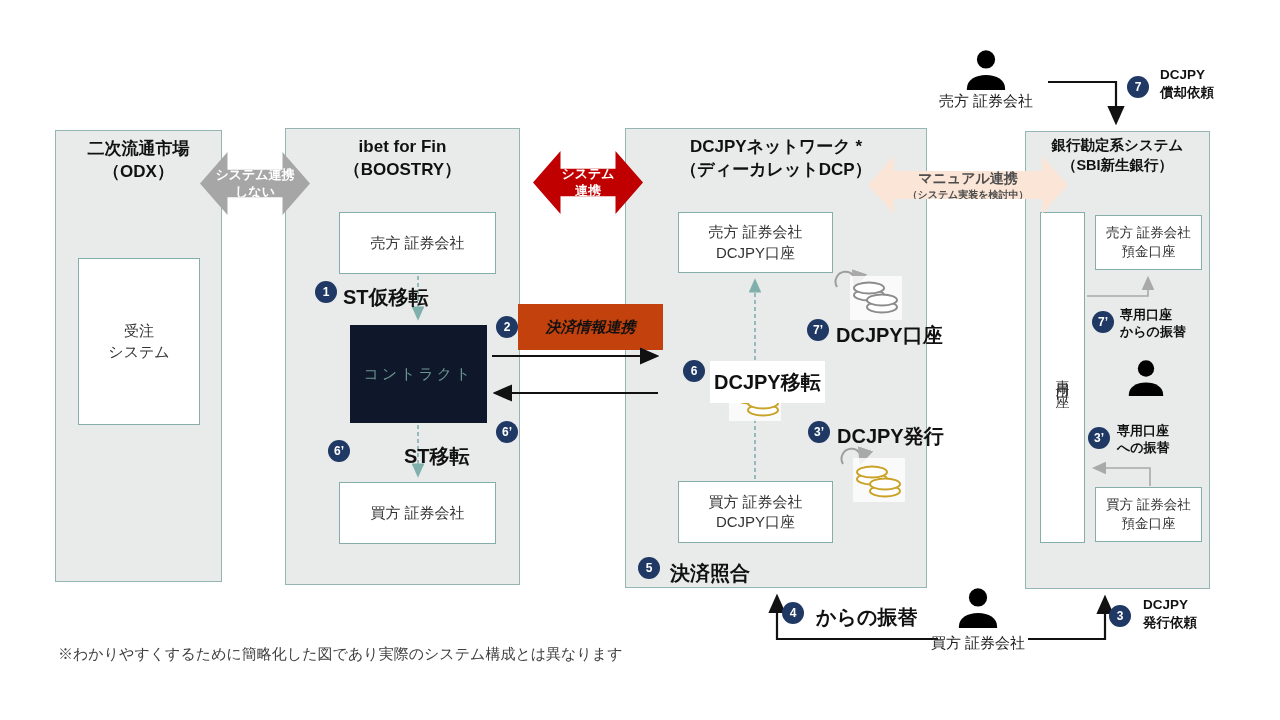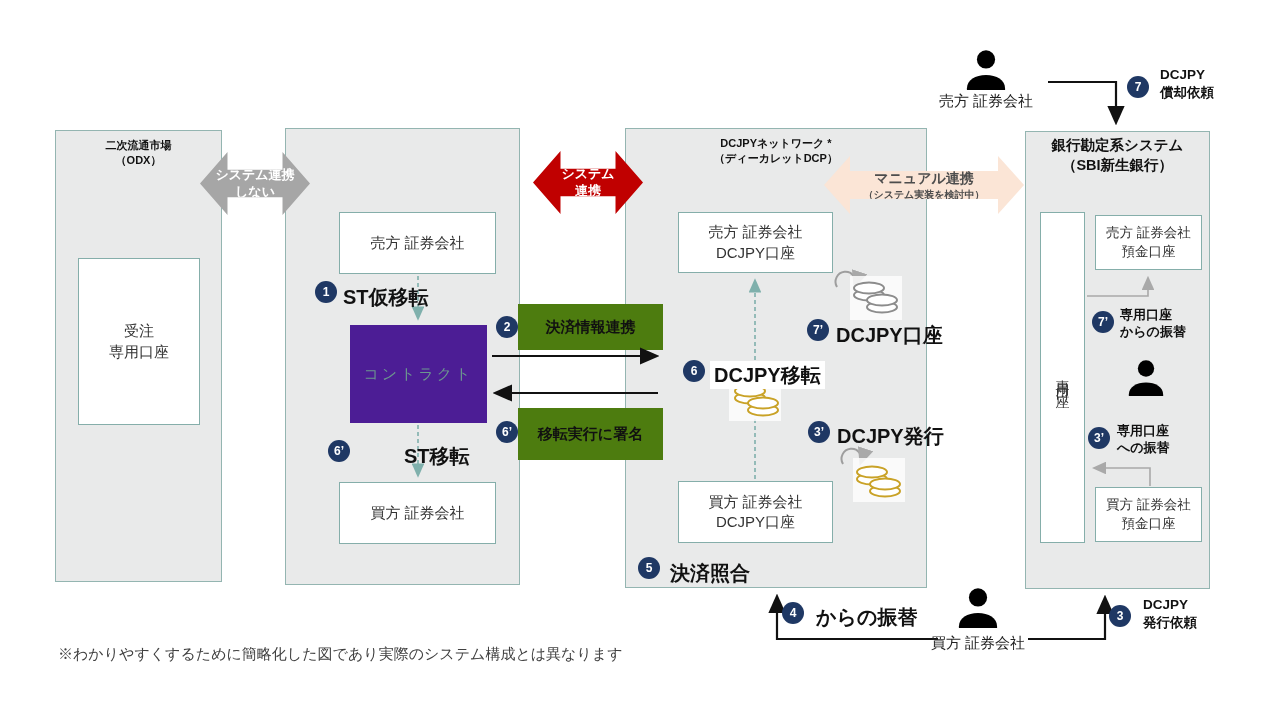--- a/index.html
+++ b/index.html
@@ -1,33 +1,33 @@
 <!DOCTYPE html>
 <html><head>
 <meta charset="utf-8">
 <style>
   html,body{margin:0;padding:0;background:#fff;}
   .canvas{position:relative;width:1280px;height:720px;background:#ffffff;overflow:hidden;
           font-family:"Liberation Sans",sans-serif;color:#1a1a1a;}
   .panel{position:absolute;background:#e9eaea;border:1.5px solid #94b5b1;box-sizing:border-box;}
-  .panel-title{position:absolute;font-weight:bold;font-size:11px;line-height:1.35;text-align:center;
+  .panel-title{position:absolute;font-weight:bold;font-size:17px;line-height:1.35;text-align:center;
                white-space:pre-line;color:#111;}
   .wbox{position:absolute;background:#ffffff;border:1.5px solid #85aeaa;box-sizing:border-box;
         display:flex;align-items:center;justify-content:center;text-align:center;
         white-space:pre-line;font-size:15px;line-height:1.35;color:#333;}
-  .contract{background:#4c1d95;border:none;color:#6b968f;letter-spacing:3px;font-family:Liberation Serif, serif;}
+  .contract{background:#0f172a;border:none;color:#6b968f;letter-spacing:3px;font-family:Liberation Serif, serif;}
   .vert{writing-mode:vertical-rl;text-orientation:upright;letter-spacing:5px;font-size:14px;}
   .banksm{font-size:13.5px;}
   .step{position:absolute;width:22px;height:22px;border-radius:50%;background:#1f3864;color:#fff;
         font-weight:bold;font-size:12px;display:flex;align-items:center;justify-content:center;z-index:6;}
   .slabel{position:absolute;font-weight:bold;font-size:20px;color:#111;white-space:pre-line;
           line-height:1.3;z-index:6;}
-  .slabel.onwhite{background:#fff;padding:1px 4px;}
-  .wlabel{position:absolute;background:#4d7c0f;display:flex;align-items:center;justify-content:center;
-          font-weight:bold;font-size:15px;color:#111;z-index:2;}
+  .slabel.onwhite{background:#fff;padding:8px 4px;}
+  .wlabel{position:absolute;background:#c2410c;display:flex;align-items:center;justify-content:center;
+          font-weight:bold;font-size:15px;color:#111;z-index:2;font-style:italic;}
   .darrow{position:absolute;display:flex;flex-direction:column;align-items:center;justify-content:center;
           text-align:center;font-weight:bold;line-height:1.3;z-index:4;}
   .arr-std{clip-path:polygon(0% 50%,25% 0%,25% 28%,75% 28%,75% 0%,100% 50%,75% 100%,75% 72%,25% 72%,25% 100%);}
   .arr-wide{clip-path:polygon(0% 50%,13% 0%,13% 26%,87% 26%,87% 0%,100% 50%,87% 100%,87% 74%,13% 74%,13% 100%);}
   .gray-arr{background:#a6a6a6;color:#fff;font-size:13px;white-space:pre-line;}
   .red-arr{background:#c00000;color:#fff;font-size:13px;white-space:pre-line;}
   .peach-arr{background:#fbe5d6;color:#4d4d4d;filter:drop-shadow(0 0 1px #b5b5b5);}
   .peach-l1{font-size:14px;}
   .peach-l2{font-size:10px;}
   .overlay{position:absolute;left:0;top:0;z-index:3;}
@@ -40,42 +40,43 @@
 
 <div class="canvas">
 
   <div class="panel" style="left:55px;top:130px;width:167px;height:452px;"></div>
   <div class="panel" style="left:285px;top:128px;width:235px;height:457px;"></div>
   <div class="panel" style="left:625px;top:128px;width:302px;height:460px;"></div>
   <div class="panel" style="left:1025px;top:131px;width:185px;height:458px;"></div>
 
   <div class="panel-title" style="left:55px;top:138px;width:167px;">二次流通市場
 （ODX）</div>
+  <div class="panel-title" style="left:285px;top:136px;width:235px;">ibet for Fin
+（BOOSTRY）</div>
   <div class="panel-title" style="left:625px;top:136px;width:302px;">DCJPYネットワーク *
 （ディーカレットDCP）</div>
   <div class="panel-title" style="left:1025px;top:136px;width:185px;font-size:14.5px;">銀行勘定系システム
 （SBI新生銀行）</div>
 
   <div class="wbox" style="left:78px;top:258px;width:122px;height:167px;">受注
-専用口座</div>
+システム</div>
   <div class="wbox" style="left:339px;top:212px;width:157px;height:62px;">売方 証券会社</div>
   <div class="wbox contract" style="left:350px;top:325px;width:137px;height:98px;">コントラクト</div>
   <div class="wbox" style="left:339px;top:482px;width:157px;height:62px;">買方 証券会社</div>
   <div class="wbox" style="left:678px;top:212px;width:155px;height:61px;">売方 証券会社
 DCJPY口座</div>
   <div class="wbox" style="left:678px;top:481px;width:155px;height:62px;">買方 証券会社
 DCJPY口座</div>
   <div class="wbox banksm" style="left:1095px;top:215px;width:107px;height:55px;">売方 証券会社
 預金口座</div>
   <div class="wbox vert" style="left:1040px;top:212px;width:45px;height:331px;">専用口座</div>
   <div class="wbox banksm" style="left:1095px;top:487px;width:107px;height:55px;">買方 証券会社
 預金口座</div>
 
   <div class="wlabel" style="left:518px;top:304px;width:145px;height:46px;">決済情報連携</div>
-  <div class="wlabel" style="left:518px;top:408px;width:145px;height:52px;">移転実行に署名</div>
 
   <svg class="overlay" width="1280" height="720">
     <defs>
       <marker id="mblack" markerWidth="9" markerHeight="8" refX="7" refY="4" orient="auto">
         <path d="M0,0 L9,4 L0,8 Z" fill="#111"></path>
       </marker>
       <marker id="mgray" markerWidth="9" markerHeight="8" refX="7" refY="4" orient="auto">
         <path d="M0,0 L9,4 L0,8 Z" fill="#a9a9a9"></path>
       </marker>
       <marker id="mteal" markerWidth="9" markerHeight="8" refX="6" refY="4" orient="auto">
@@ -133,21 +134,21 @@
   </svg>
 
   <div class="darrow arr-std gray-arr" style="left:200px;top:152px;width:110px;height:63px;">
     <span>システム連携
 しない</span>
   </div>
   <div class="darrow arr-std red-arr" style="left:533px;top:151px;width:110px;height:63px;">
     <span>システム
 連携</span>
   </div>
-  <div class="darrow arr-wide peach-arr" style="left:824px;top:156px;width:200px;height:58px;">
+  <div class="darrow arr-wide peach-arr" style="left:868px;top:156px;width:200px;height:58px;">
     <span class="peach-l1">マニュアル連携</span>
     <span class="peach-l2">（システム実装を検討中）</span>
   </div>
 
   <div class="step" style="left:315px;top:281px;">1</div>
   <div class="step" style="left:328px;top:440px;">6’</div>
   <div class="step" style="left:496px;top:316px;">2</div>
   <div class="step" style="left:496px;top:421px;">6’</div>
   <div class="step" style="left:683px;top:360px;">6</div>
   <div class="step" style="left:807px;top:319px;">7’</div>

